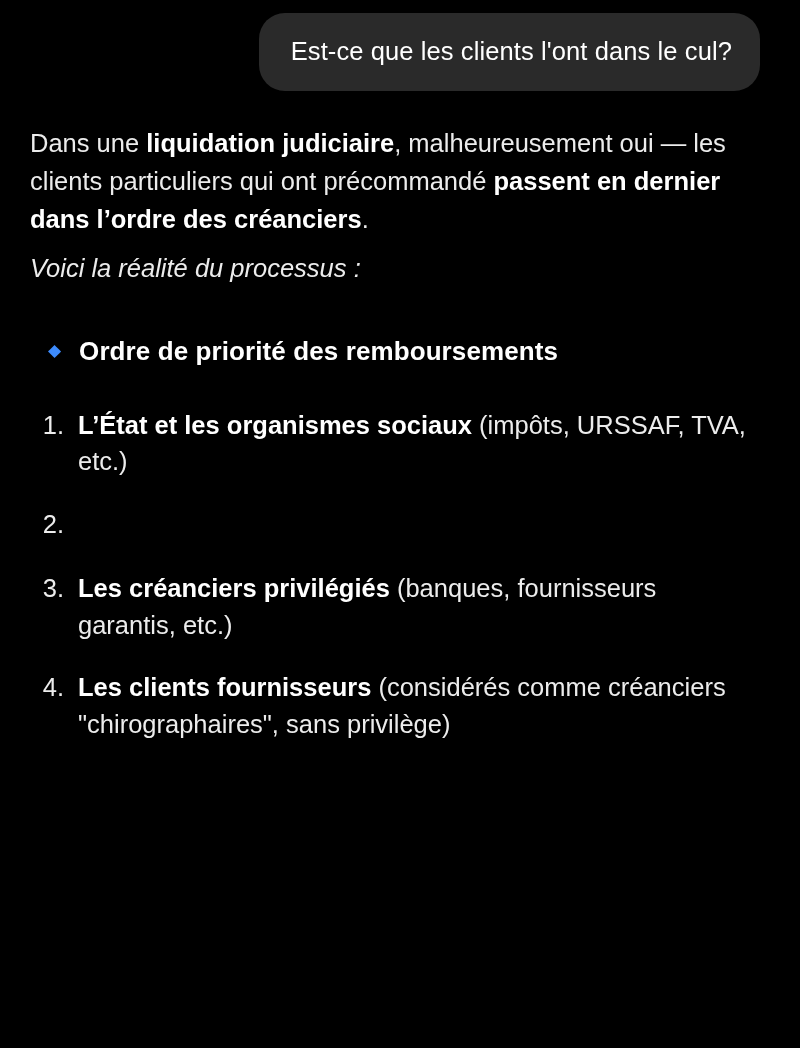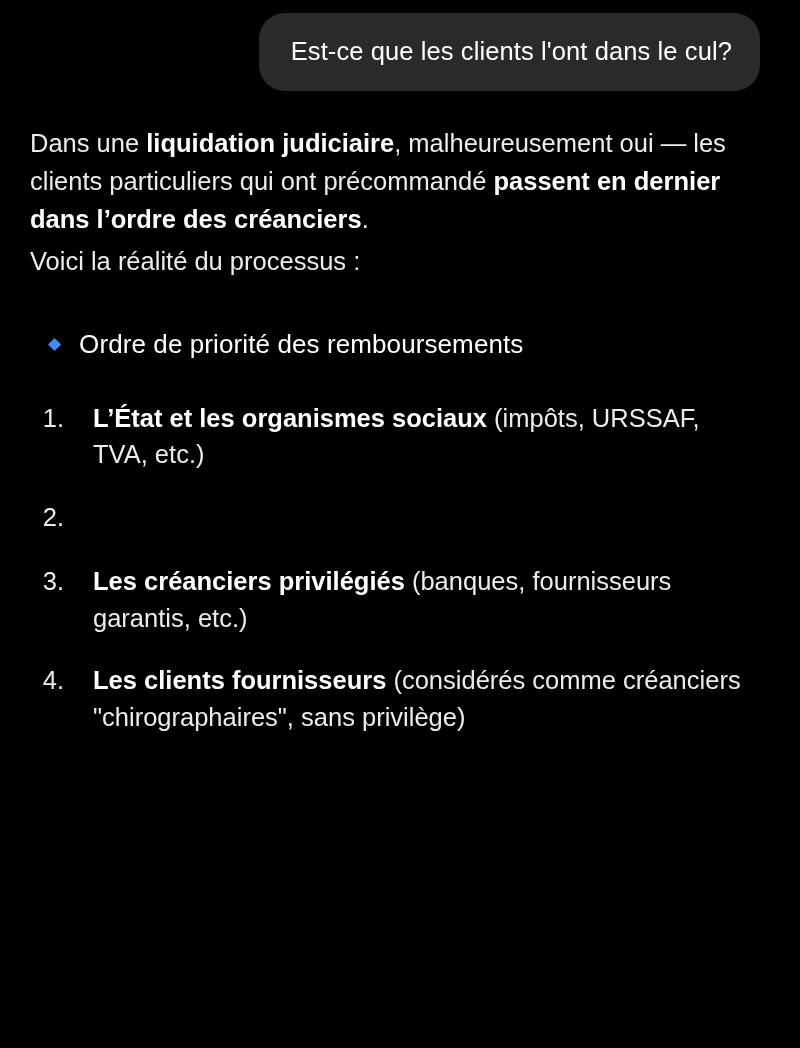--- a/index.html
+++ b/index.html
@@ -48,41 +48,42 @@
     line-height: 1.48;
     color: #ececec;
   }
   .assistant p {
     margin: 0;
   }
   .assistant .para-intro {
     margin-bottom: 0;
   }
   .assistant .para-lead {
-    margin-top: 5px;
+    margin-top: 12px;
+    font-style: italic;
   }
   b, strong { font-weight: 700; color: #ffffff; }
 
   
   .bullet-head {
     display: flex;
     align-items: baseline;
     margin: 44px 0 0 18px;
   }
   .bullet-diamond {
     color: #3d8bfd;
     font-size: 17px;
     line-height: 1;
     margin-right: 18px;
     position: relative;
     top: -4px;
   }
   .bullet-head-text {
     font-size: 26px;
-    font-weight: 400;
+    font-weight: 700;
     color: #ffffff;
     letter-spacing: 0.1px;
   }
 
   
   ol.ranking {
     list-style: none;
     margin: 36px 0 0 0;
     padding: 0;
   }
@@ -97,21 +98,20 @@
     min-width: 48px;
     text-align: right;
     padding-right: 14px;
     font-size: 25.5px;
     color: #ececec;
   }
   ol.ranking li .txt {
     font-size: 25.5px;
     line-height: 1.44;
     color: #ececec;
-    margin-left: 15px;
   }
 </style>
 </head>
 <body>
 
 <div class="screen">
 
   <div class="user-row">
     <div class="user-bubble">Est-ce que les clients l'ont dans le cul?</div>
   </div>

